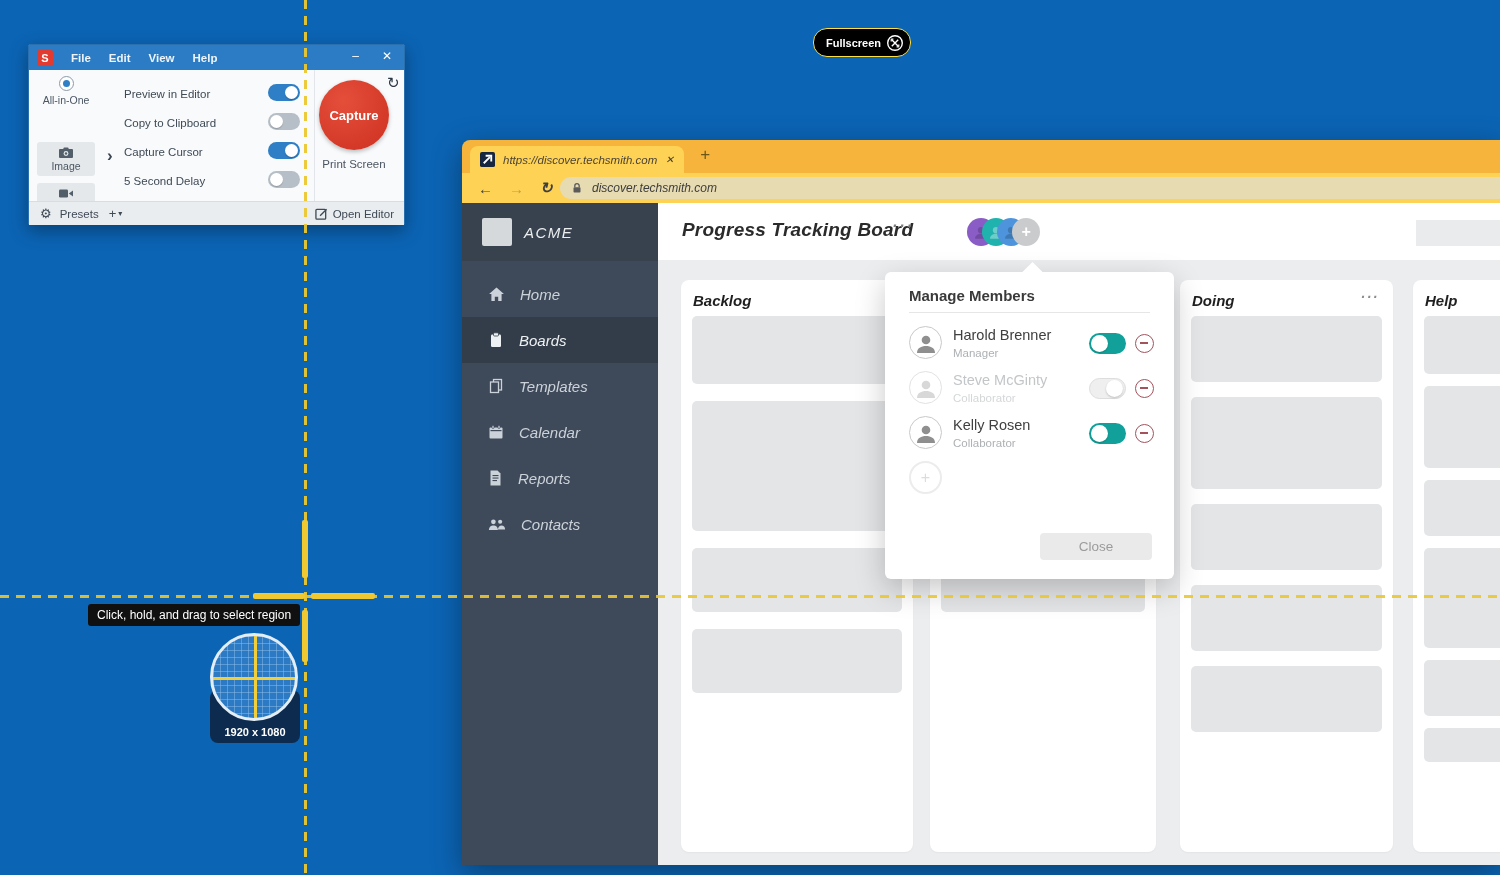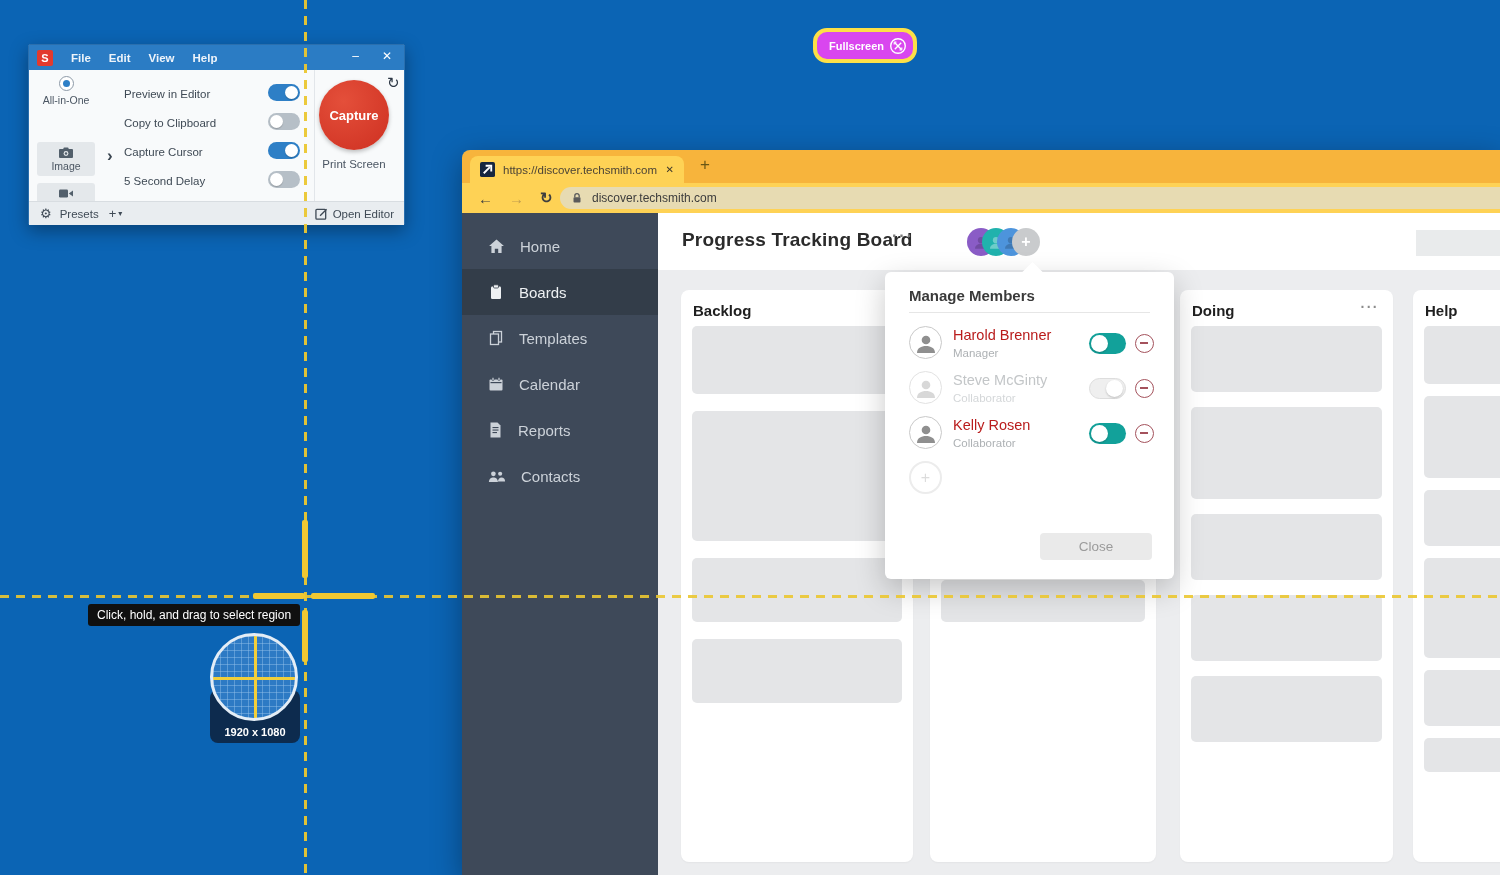--- a/index.html
+++ b/index.html
@@ -11,21 +11,21 @@
   .hline{position:absolute;left:0;top:595px;width:1500px;height:3px;z-index:40;pointer-events:none;
     background:repeating-linear-gradient(to right,rgba(235,199,49,.9) 0 9px,transparent 9px 16px);}
   .seg{position:absolute;background:#f0c832;z-index:41;pointer-events:none;border-radius:2px;}
   .seg.v1{left:302px;top:520px;width:6px;height:58px}
   .seg.v2{left:302px;top:610px;width:6px;height:52px}
   .seg.h1{left:253px;top:593px;width:52px;height:6px}
   .seg.h2{left:311px;top:593px;width:64px;height:6px}
 
   
   .fullscreen-pill{position:absolute;left:813px;top:28px;height:27px;z-index:30;display:flex;align-items:center;
-    gap:5px;padding:0 6px 0 12px;background:#d946ef;border:4px solid #fde047;border-radius:14px;cursor:pointer;}
+    gap:5px;padding:0 6px 0 12px;background:#000000;border:1px solid #fde047;border-radius:14px;cursor:pointer;}
   .fullscreen-pill span{color:#fff;font-size:11px;font-weight:bold;}
 
   
   .snagit{position:absolute;left:28px;top:44px;width:377px;height:181px;z-index:10;border-radius:2px;
     box-shadow:0 6px 18px rgba(0,0,0,.35);border:1px solid #2a6fae;background:#f8fafb;box-sizing:border-box;}
   .sn-titlebar{position:relative;height:25px;background:#2b7cc4;display:flex;align-items:center;}
   .sn-logo{width:16px;height:16px;margin-left:8px;background:#e23a2e;border-radius:2px;color:#fff;
     font-size:11px;font-weight:bold;display:flex;align-items:center;justify-content:center;}
   .sn-menu{color:#eef4fa;font-size:11.5px;font-weight:bold;margin-left:18px;cursor:pointer;}
   .sn-win-btn{color:#fff;font-size:12px;position:absolute;top:4px;cursor:pointer;}
@@ -69,22 +69,22 @@
   .mag-circle{position:absolute;left:210px;top:633px;width:88px;height:88px;border-radius:50%;z-index:45;box-sizing:border-box;
     border:3px solid #e3edf6;
     background:
       linear-gradient(to right,transparent 0 41px,#f2cf3a 41px 44px,transparent 44px) ,
       linear-gradient(to bottom,transparent 0 41px,#f2cf3a 41px 44px,transparent 44px),
       repeating-linear-gradient(to right,rgba(150,195,235,.45) 0 1px,transparent 1px 7px),
       repeating-linear-gradient(to bottom,rgba(150,195,235,.45) 0 1px,transparent 1px 7px),
       #2d7ac4;}
 
   
-  .browser{position:absolute;left:462px;top:150px;width:1038px;height:725px;z-index:5;overflow:hidden;
-    border-top-left-radius:8px;box-shadow:0 8px 30px rgba(0,0,0,.35);}
+  .browser{position:absolute;left:462px;top:140px;width:1038px;height:725px;z-index:5;overflow:hidden;
+    border-top-left-radius:8px;box-shadow:0 8px 30px rgba(0,0,0,.35);font-style:italic;}
   .tabstrip{position:absolute;left:0;top:0;right:0;height:33px;background:#f7b43c;}
   .tab{position:absolute;left:8px;top:6px;width:214px;height:27px;background:#fed255;border-radius:8px 8px 0 0;
     display:flex;align-items:center;cursor:pointer;}
   .tab-title{font-size:11.5px;color:#4c4436;margin-left:8px;flex:1;white-space:nowrap;overflow:hidden;}
   .tab-close{font-size:10px;color:#403a2a;margin-right:10px;cursor:pointer;}
   .favicon{width:15px;height:15px;margin-left:10px;flex:0 0 auto;}
   .newtab{position:absolute;left:238px;top:5px;font-size:17px;color:#6a5715;cursor:pointer;}
   .toolbar{position:absolute;left:0;top:33px;right:0;height:30px;background:#fed255;display:flex;align-items:center;}
   .nav-ico{font-size:15px;font-weight:bold;color:#3f3f3f;margin-left:16px;cursor:pointer;}
   .nav-ico.fwd{color:#c09d4e;}
@@ -136,21 +136,21 @@
   
   .popup{position:absolute;left:885px;top:272px;width:289px;height:307px;background:#fff;border-radius:6px;z-index:25;
     box-shadow:0 10px 30px rgba(0,0,0,.22);}
   .popup::before{content:"";position:absolute;left:140px;top:-7px;width:15px;height:15px;background:#fff;transform:rotate(45deg);}
   .pm-title{position:absolute;left:24px;top:15px;font-size:15px;font-weight:bold;color:#3a3a3a;}
   .pm-divider{position:absolute;left:24px;right:24px;top:40px;height:1px;background:#e6e6e6;}
   .member{position:absolute;left:0;right:0;height:45px;}
   .m1{top:52px}.m2{top:97px}.m3{top:142px}
   .pm-avatar{position:absolute;left:24px;top:2px;width:33px;height:33px;border-radius:50%;border:1px solid #c9c9c9;
     box-sizing:border-box;display:flex;align-items:center;justify-content:center;overflow:hidden;background:#fff;}
-  .pm-name{position:absolute;left:68px;top:3px;font-size:14.5px;color:#b91c1c;}
+  .pm-name{position:absolute;left:68px;top:3px;font-size:14.5px;color:#404040;}
   .pm-role{position:absolute;left:68px;top:23px;font-size:11.5px;color:#adb1b4;}
   .member.off .pm-name{color:#c3c6c8;}
   .member.off .pm-role{color:#d4d7d9;}
   .member.off .pm-avatar{border-color:#e2e2e2;}
   .member.off .pm-avatar svg{opacity:.35;}
   .pm-toggle{position:absolute;left:204px;top:9px;width:37px;height:21px;border-radius:11px;cursor:pointer;box-sizing:border-box;}
   .pm-toggle.on{background:#12a19a;}
   .pm-toggle.off{background:#efefef;border:1px solid #dddddd;}
   .pm-toggle::after{content:"";position:absolute;top:2px;width:17px;height:17px;background:#fff;border-radius:50%;box-shadow:0 1px 2px rgba(0,0,0,.2);}
   .pm-toggle.on::after{left:2px;}
@@ -190,20 +190,24 @@
       <svg width="14" height="14" viewBox="0 0 16 16" style="margin-left:10px">
         <rect x="4" y="7" width="8" height="6" rx="1" fill="#5a5a5a"></rect>
         <path d="M5.5 7 V5.5 a2.5 2.5 0 0 1 5 0 V7" fill="none" stroke="#5a5a5a" stroke-width="1.5"></path>
       </svg>
       <span class="addr-url">discover.techsmith.com</span>
     </div>
 
     <div class="content">
 
       <div class="sidebar">
+        <div class="brand">
+          <div class="brand-logo"></div>
+          <span class="brand-name">ACME</span>
+        </div>
         <div class="nav-pad"></div>
         <div class="nav-item">
           <svg width="17" height="17" viewBox="0 0 16 16" fill="#ccd2d9">
             <path d="M8 1.5 L15 7.5 H12.8 V14 H9.6 V10 H6.4 V14 H3.2 V7.5 H1 Z"></path>
           </svg>
           <span class="nav-label">Home</span>
         </div>
         <div class="nav-item active">
           <svg width="16" height="16" viewBox="0 0 16 16" fill="#eef1f3">
             <rect x="3" y="2.5" width="10" height="12.5" rx="1.2"></rect>

